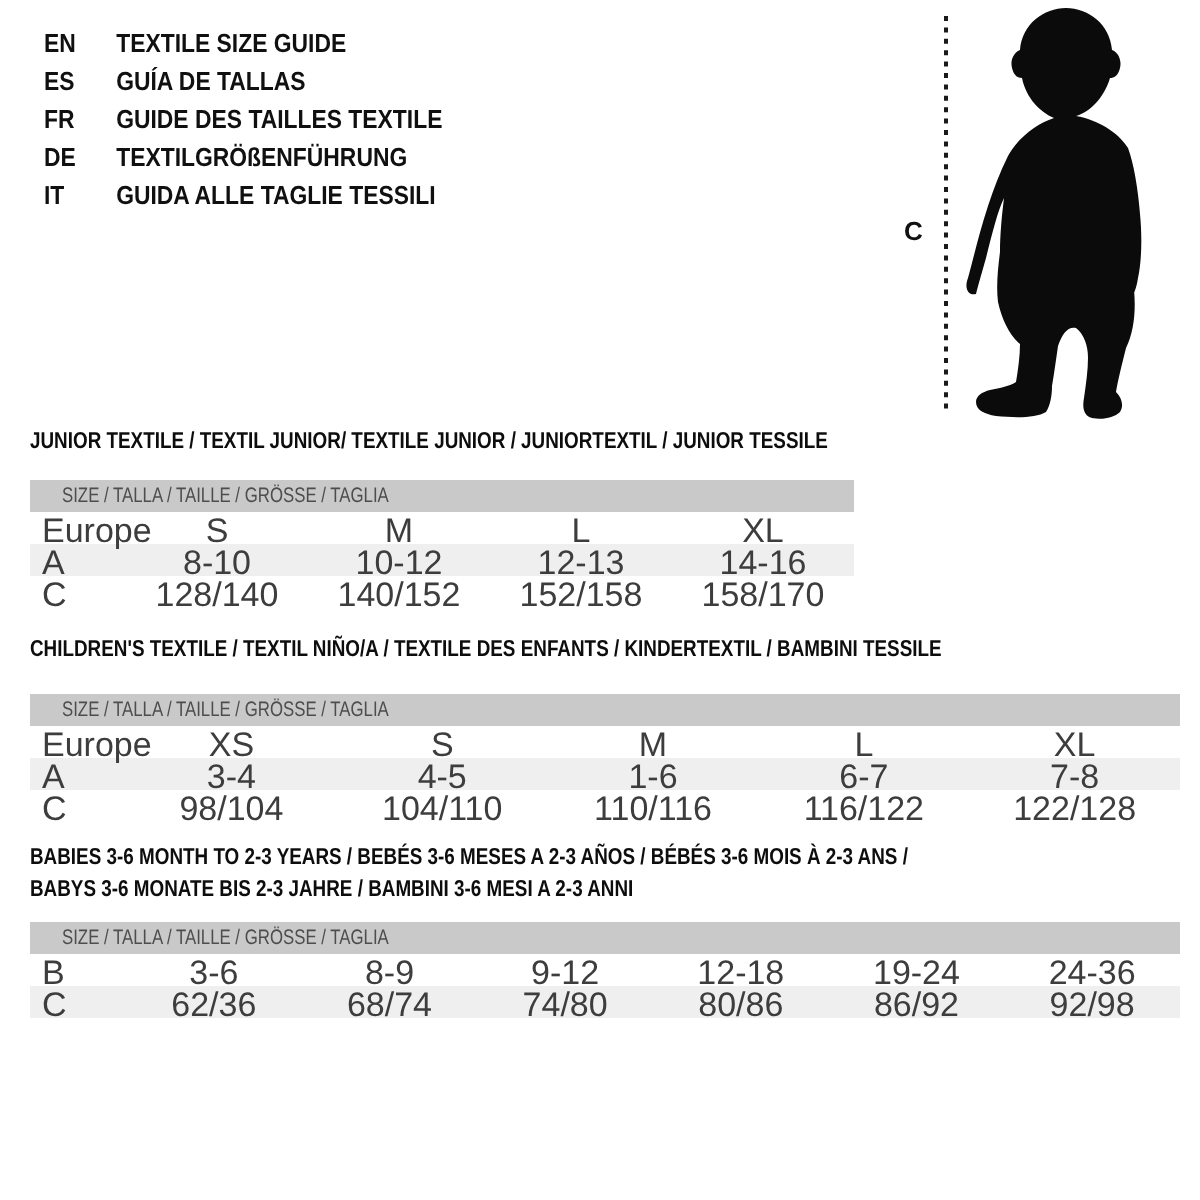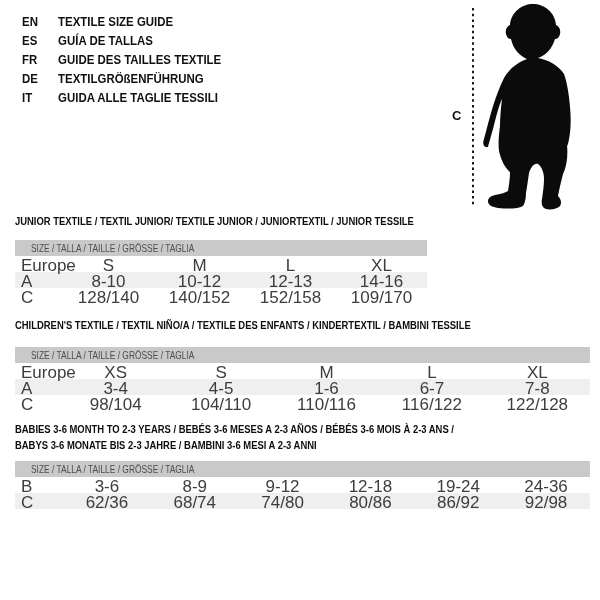--- a/index.html
+++ b/index.html
@@ -154,21 +154,21 @@
           <span class="cell">8-10</span>
           <span class="cell">10-12</span>
           <span class="cell">12-13</span>
           <span class="cell">14-16</span>
         </div>
         <div class="trow">
           <span class="cell-label">C</span>
           <span class="cell">128/140</span>
           <span class="cell">140/152</span>
           <span class="cell">152/158</span>
-          <span class="cell">109/170</span>
+          <span class="cell">158/170</span>
         </div>
       </div>
   </div>
 
   <div class="size-block" id="table-1">
     <div class="t-title">
         <div class="title-line">CHILDREN'S TEXTILE / TEXTIL NIÑO/A / TEXTILE DES ENFANTS / KINDERTEXTIL / BAMBINI TESSILE</div>
       </div>
     <div class="t-body">
         <div class="thead">

